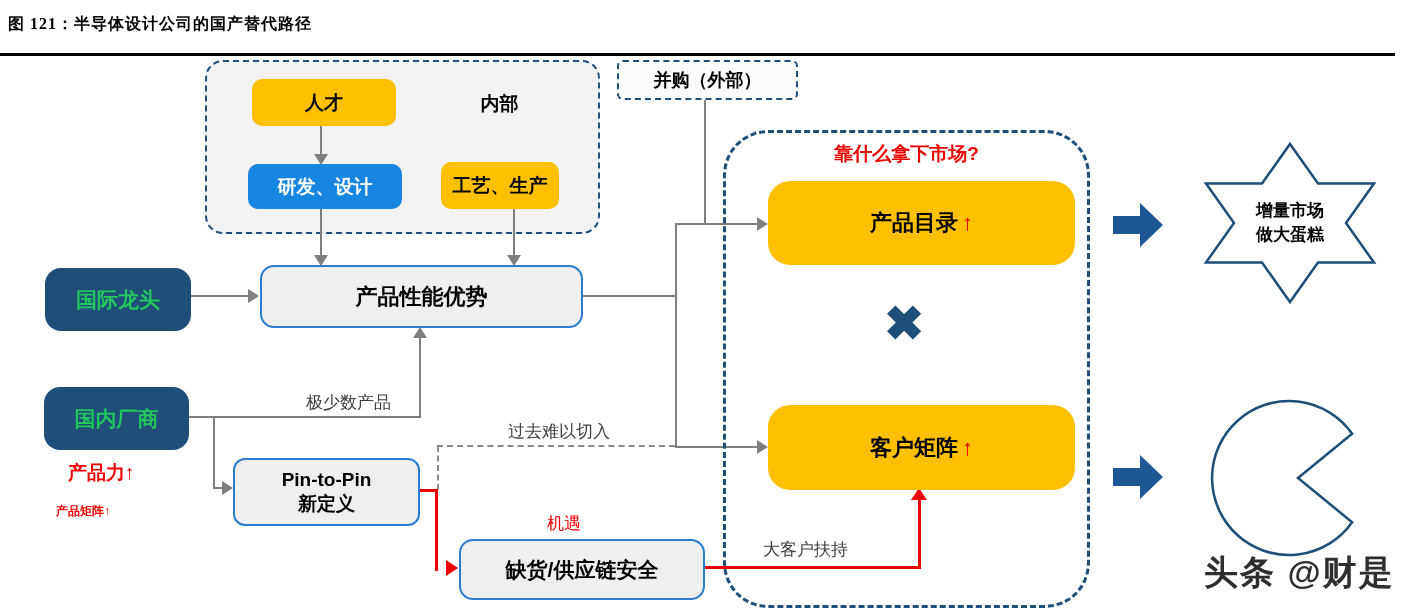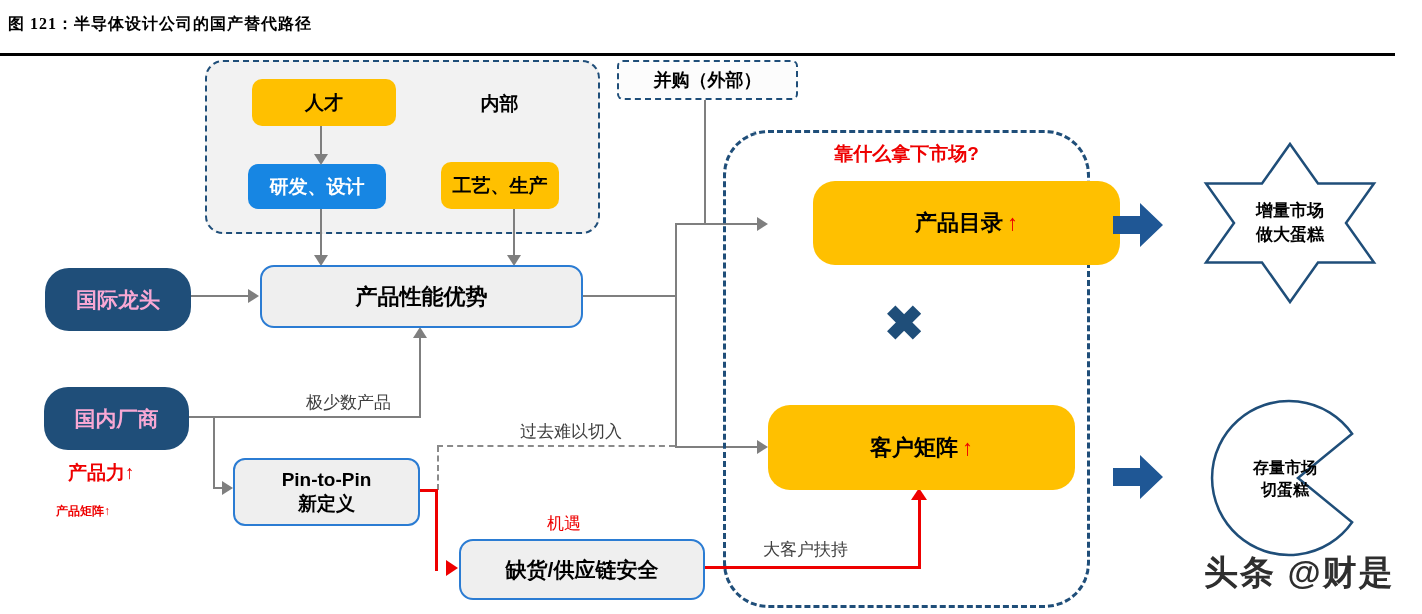--- a/index.html
+++ b/index.html
@@ -3,21 +3,21 @@
 <meta charset="utf-8">
 <style>
   html,body{margin:0;padding:0;background:#fff;}
   #canvas{position:relative;width:1422px;height:614px;background:#ffffff;
           font-family:"Liberation Sans",sans-serif;overflow:hidden;}
   .abs{position:absolute;box-sizing:border-box;}
   .node{position:absolute;display:flex;align-items:center;justify-content:center;
         font-weight:bold;box-sizing:border-box;text-align:center;color:#000;}
   .yellow{background:#FFC000;border-radius:10px;}
   .yellow-lg{background:#FFC000;border-radius:22px;}
-  .navy{background:#1F4E79;color:#f9a8d4;border-radius:24px;}
+  .navy{background:#1F4E79;color:#22c55e;border-radius:16px;}
   .bluebox{background:#1786E3;color:#fff;border-radius:10px;}
   .graybox{background:#EFEFEF;border:2px solid #2B7CD3;border-radius:14px;}
   .dashedbox{position:absolute;border:2px dashed #1F4E79;box-sizing:border-box;}
   .lbl{position:absolute;white-space:nowrap;color:#3f3f3f;font-size:17px;}
   .red-t{color:#EE0000;}
   .bold{font-weight:bold;}
   .hline{position:absolute;height:2px;background:#7f7f7f;}
   .vline{position:absolute;width:2px;background:#7f7f7f;}
   .rhline{position:absolute;height:3px;background:#EE0000;}
   .rvline{position:absolute;width:3px;background:#EE0000;}
@@ -48,21 +48,21 @@
 <body>
 
 <div id="canvas">
 
   <div class="title">图 121：半导体设计公司的国产替代路径</div>
   <div class="rule"></div>
 
   <div class="dashedbox" style="left:205px;top:60px;width:395px;height:174px;border-radius:18px;background:#F2F2F2;"></div>
   <div class="node yellow" style="left:252px;top:79px;width:144px;height:47px;font-size:19px;">人才</div>
   <div class="node" style="left:452px;top:91px;width:95px;height:26px;font-size:19px;text-align:right;">内部</div>
-  <div class="node bluebox" style="left:248px;top:164px;width:138px;height:45px;font-size:19px;">研发、设计</div>
+  <div class="node bluebox" style="left:248px;top:164px;width:154px;height:45px;font-size:19px;">研发、设计</div>
   <div class="node yellow" style="left:441px;top:162px;width:118px;height:47px;font-size:19px;">工艺、生产</div>
 
   <div class="node" style="left:617px;top:60px;width:181px;height:40px;font-size:18px;border:2px dashed #1F4E79;border-radius:6px;background:#FCFCFC;">并购（外部）</div>
 
   <div class="vline" style="left:320px;top:126px;height:28px;"></div>
   <div class="ar ar-down" style="left:314px;top:154px;"></div>
   <div class="vline" style="left:320px;top:209px;height:46px;"></div>
   <div class="ar ar-down" style="left:314px;top:255px;"></div>
   <div class="vline" style="left:513px;top:209px;height:46px;"></div>
   <div class="ar ar-down" style="left:507px;top:255px;"></div>
@@ -102,27 +102,27 @@
   <div class="lbl red-t bold" style="left:56px;top:503px;font-size:12px;">产品矩阵↑</div>
 
   <div class="node graybox two-line" style="left:233px;top:458px;width:187px;height:68px;font-size:19px;border-radius:12px;">
     <span>Pin-to-Pin</span>
     <span>新定义</span>
   </div>
 
   <div class="node graybox" style="left:459px;top:539px;width:246px;height:61px;font-size:21px;">缺货/供应链安全</div>
 
   <div class="lbl" style="left:306px;top:391px;">极少数产品</div>
-  <div class="lbl" style="left:508px;top:420px;margin-left:12px;">过去难以切入</div>
+  <div class="lbl" style="left:508px;top:420px;">过去难以切入</div>
   <div class="lbl red-t" style="left:547px;top:512px;">机遇</div>
   <div class="lbl" style="left:763px;top:538px;">大客户扶持</div>
 
   <div class="dashedbox" style="left:723px;top:130px;width:367px;height:478px;border-width:3px;border-radius:45px;"></div>
   <div class="q-red">靠什么拿下市场?</div>
-  <div class="node yellow-lg" style="left:768px;top:181px;width:307px;height:84px;font-size:22px;margin-left:45px;">
+  <div class="node yellow-lg" style="left:768px;top:181px;width:307px;height:84px;font-size:22px;">
     <span>产品目录</span>
     <span class="uparrow">↑</span>
   </div>
   <div class="xmark">✖</div>
   <div class="node yellow-lg" style="left:768px;top:405px;width:307px;height:85px;font-size:22px;">
     <span>客户矩阵</span>
     <span class="uparrow">↑</span>
   </div>
 
   <svg class="abs" style="left:1113px;top:201px;" width="52" height="48" viewBox="0 0 52 48">
@@ -136,20 +136,16 @@
     <polygon points="100,3 128,42.5 184,42.5 156,82 184,121.5 128,121.5 100,161 72,121.5 16,121.5 44,82 16,42.5 72,42.5" fill="#ffffff" stroke="#1F4E79" stroke-width="2.5" stroke-linejoin="miter"></polygon>
   </svg>
   <div class="shape-text" style="left:1190px;top:141px;width:200px;height:164px;font-size:17px;">
     <span>增量市场</span>
     <span>做大蛋糕</span>
   </div>
 
   <svg class="abs" style="left:1210px;top:398px;" width="166" height="162" viewBox="0 0 166 162">
     <path d="M142.1 35.8 A77 77 0 1 0 142.1 124.2 L88 80 Z" fill="#ffffff" stroke="#1F4E79" stroke-width="2.5"></path>
   </svg>
-  <div class="shape-text" style="left:1210px;top:398px;width:150px;height:162px;font-size:16px;">
-    <span>存量市场</span>
-    <span>切蛋糕</span>
-  </div>
 
   <div class="watermark">头条 @财是</div>
 
 </div>
 
 </body></html>

